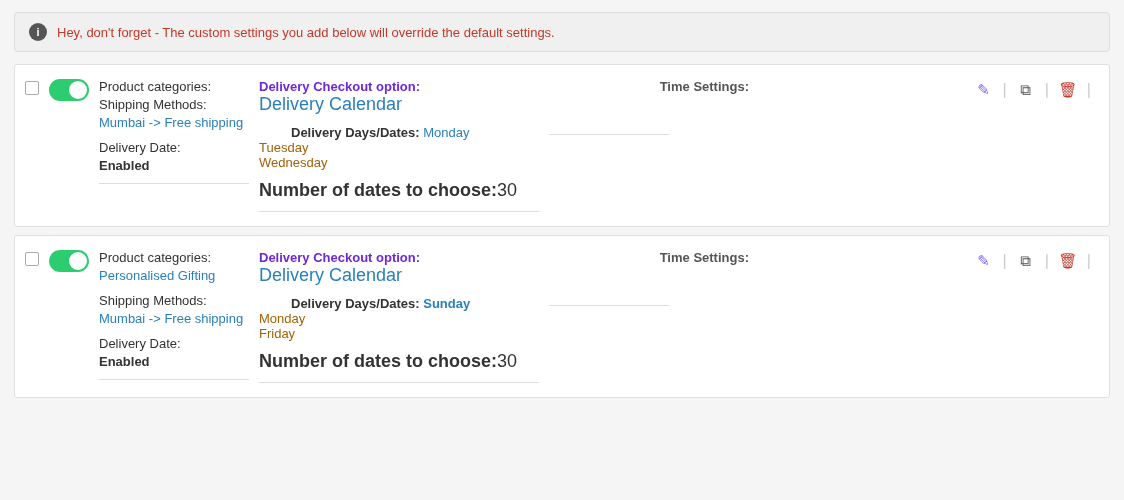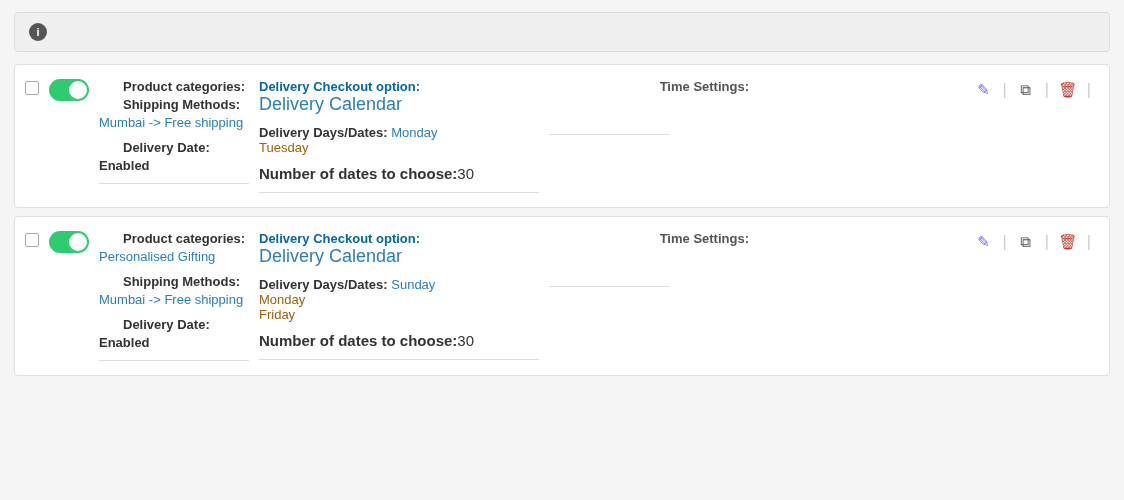--- a/index.html
+++ b/index.html
@@ -110,62 +110,62 @@
     .col-actions {
       flex: 1;
       display: flex;
       justify-content: flex-end;
       align-items: center;
       gap: 6px;
       padding-right: 6px;
     }
 
     .field-label {
-      font-weight: bold;
+      font-weight: normal;
       color: #333;
       font-size: 13px;
       margin-bottom: 3px;
-      margin-left: 24px;
     }
 
     .field-value {
       color: #2980b9;
       font-size: 13px;
       margin-bottom: 10px;
     }
 
     .delivery-checkout-label {
       font-weight: bold;
-      color: #0369a1;
+      color: #6d28d9;
       font-size: 13px;
     }
 
     .delivery-checkout-value {
       color: #2980b9;
       font-size: 18px;
       margin-bottom: 10px;
     }
 
     .delivery-days-row {
       font-size: 13px;
       margin-bottom: 10px;
     }
 
     .delivery-days-label {
       font-weight: bold;
       color: #333;
+      margin-left: 32px;
     }
 
     .delivery-days-value {
       color: #a16207;
       display: block;
     }
 
     .num-dates {
-      font-size: 15px;
+      font-size: 18px;
       color: #333;
     }
 
     .num-dates-label {
       font-weight: bold;
     }
 
     .time-settings-label {
       font-weight: bold;
       color: #555;
@@ -191,20 +191,23 @@
       border: none;
       border-bottom: 1px solid #ddd;
       margin-top: 10px;
     }
   </style>
 </head>
 <body>
 
 <div class="info-banner">
   <div class="info-icon">i</div>
+  <div class="info-text">
+    <span>Hey, don't forget - </span><span style="color:#c0392b;">The custom settings you add below will override the default settings.</span>
+  </div>
 </div>
 
 <div id="rules-container">
     <div class="rule-row">
     <div class="checkbox-wrap">
       <div class="checkbox"></div>
     </div>
     <div class="toggle"></div>
     <div class="col-product">
       <div class="field-label">Product categories:</div>
@@ -214,21 +217,21 @@
       <div style="font-weight:bold; color:#333; font-size:13px;">Enabled</div>
       <hr class="section-divider">
     </div>
     <div class="col-delivery">
       <div style="margin-bottom:6px;">
         <span class="delivery-checkout-label">Delivery Checkout option:</span>
         <div class="delivery-checkout-value">Delivery Calendar</div>
       </div>
       <div class="delivery-days-row">
         <span class="delivery-days-label">Delivery Days/Dates: </span><span class="delivery-days-value" style="color:#2980b9; display:inline;">Monday</span>
-        <span class="delivery-days-value">Tuesday</span>
+        <span class="delivery-days-value">Tuesday</span><span class="delivery-days-value">Wednesday</span>
       </div>
       <div class="num-dates">
         <span class="num-dates-label">Number of dates to choose:</span><span>30</span>
       </div>
       <hr class="section-divider">
     </div>
     <div class="col-time">
       <span class="time-settings-label">Time Settings:</span>
       <hr class="section-divider" style="margin-top:40px; width:120px;">
     </div>
@@ -260,21 +263,21 @@
       <div class="field-label">Delivery Date:</div>
       <div style="font-weight:bold; color:#333; font-size:13px;">Enabled</div>
       <hr class="section-divider">
     </div>
     <div class="col-delivery">
       <div style="margin-bottom:6px;">
         <span class="delivery-checkout-label">Delivery Checkout option:</span>
         <div class="delivery-checkout-value">Delivery Calendar</div>
       </div>
       <div class="delivery-days-row">
-        <span class="delivery-days-label">Delivery Days/Dates: </span><span class="delivery-days-value" style="color:#2980b9; display:inline;">Sunday</span>
+        <span class="delivery-days-label">Delivery Days/Dates: </span><span class="delivery-days-value" style="color:#2980b9; display:inline;font-weight:bold;">Sunday</span>
         <span class="delivery-days-value">Monday</span><span class="delivery-days-value">Friday</span>
       </div>
       <div class="num-dates">
         <span class="num-dates-label">Number of dates to choose:</span><span>30</span>
       </div>
       <hr class="section-divider">
     </div>
     <div class="col-time">
       <span class="time-settings-label">Time Settings:</span>
       <hr class="section-divider" style="margin-top:40px; width:120px;">

